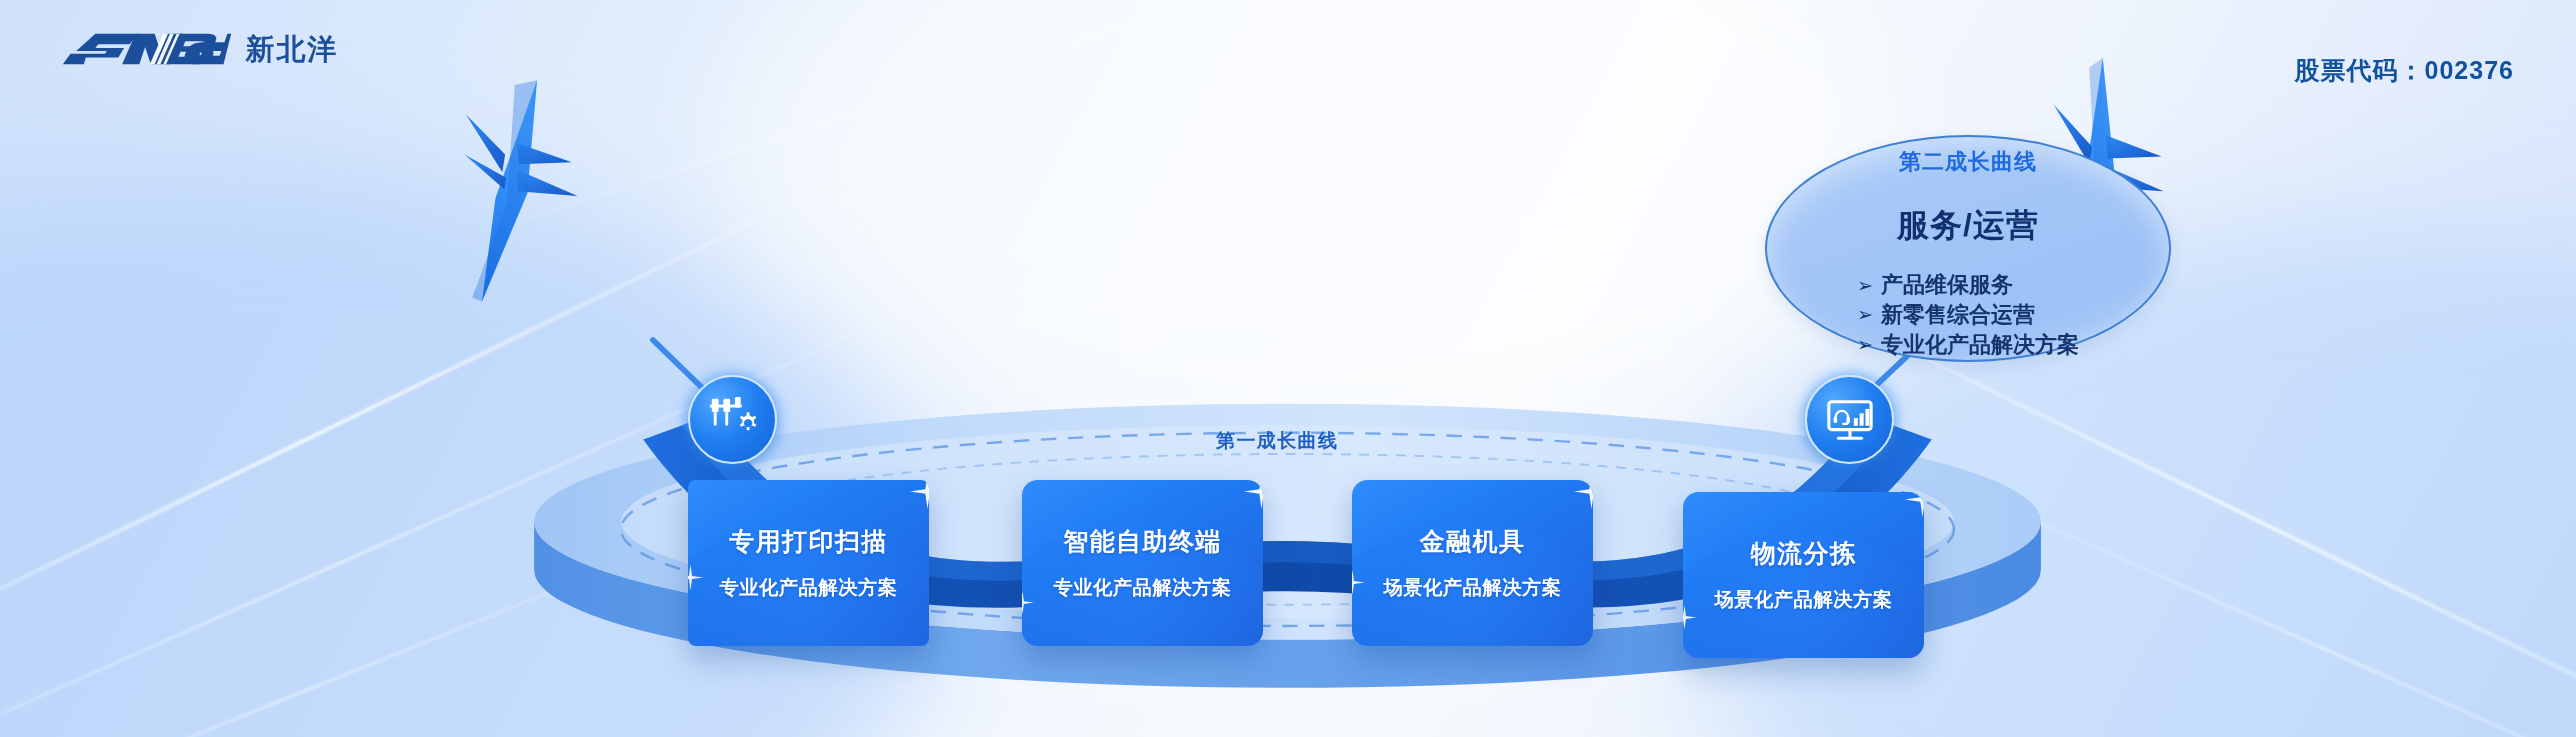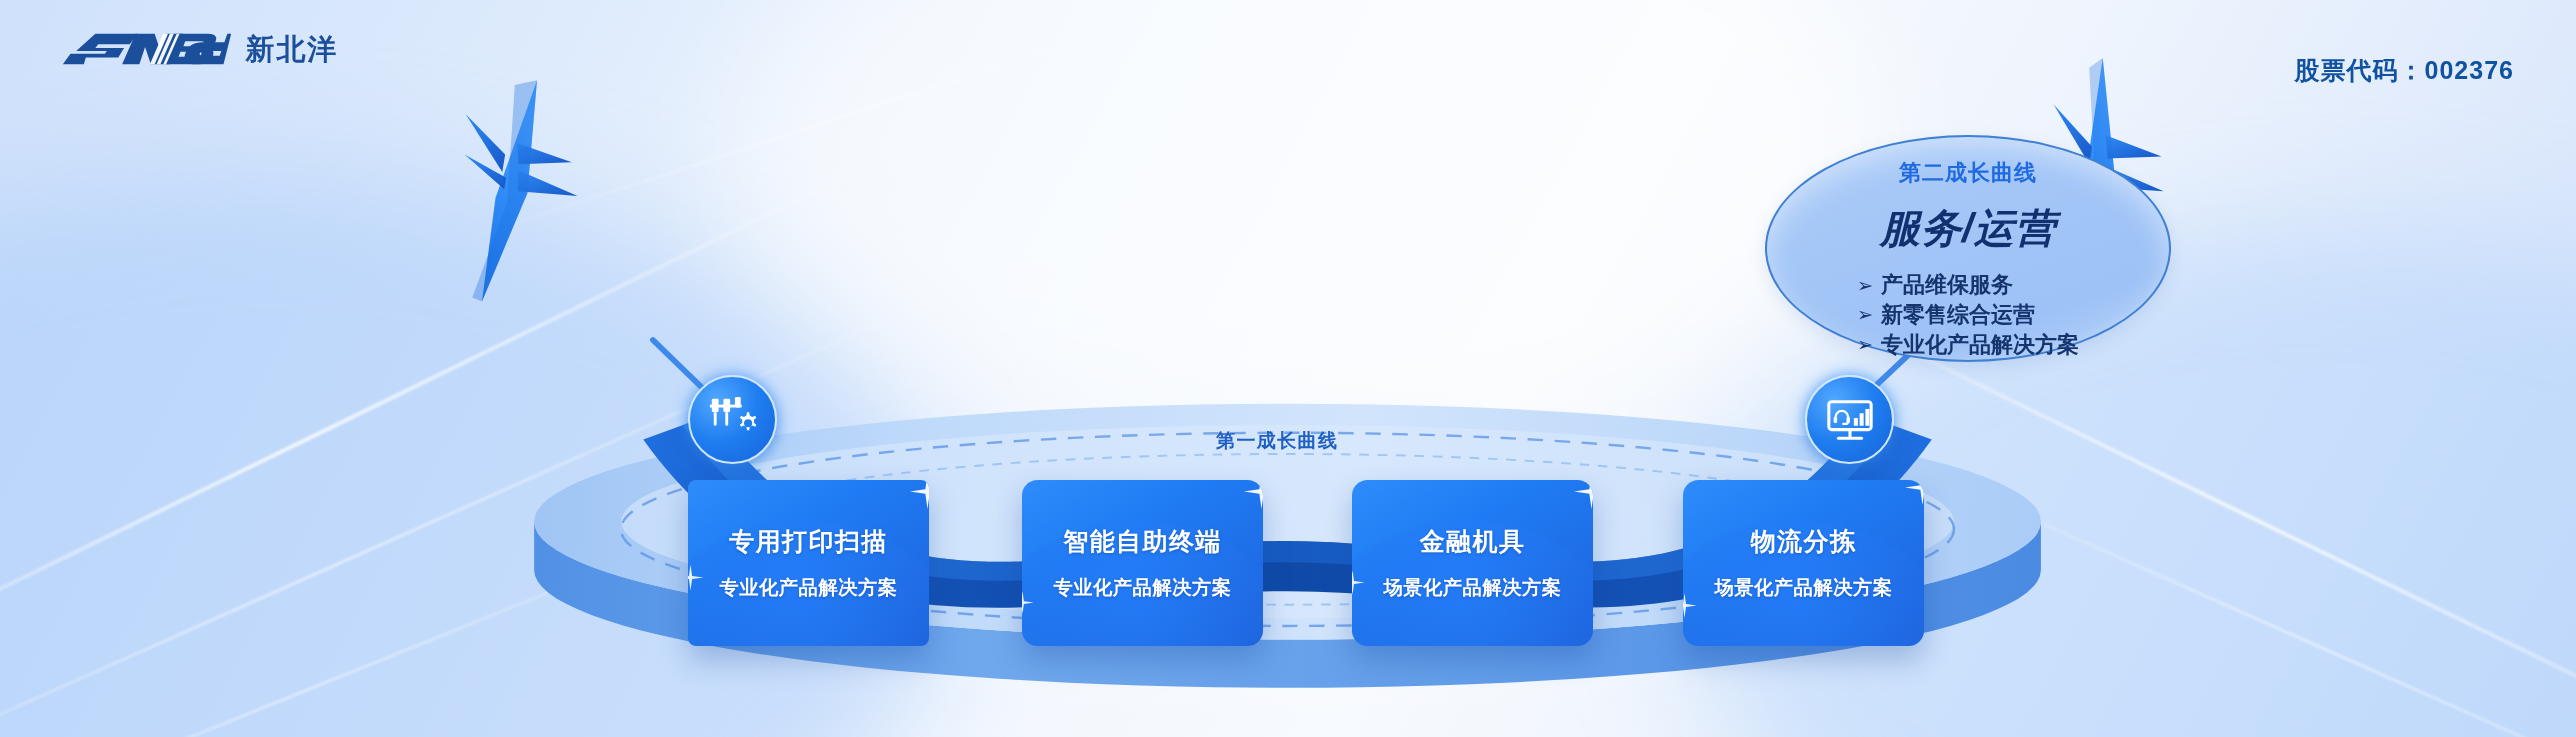--- a/index.html
+++ b/index.html
@@ -99,24 +99,24 @@
 
   #bubble-third {
     left:454px; top:164px; width:406px; height:191px;
     justify-content:center;
   }
   #bubble-third .eyebrow  { font-size:22px; }
   #bubble-third .headline { font-size:32px; margin-top:21px; }
 
   #bubble-second {
     left:1765px; top:135px; width:406px; height:227px;
-    justify-content:space-between; padding-top:21px;
+    justify-content:flex-end; padding-top:21px;gap:19px;
   }
   #bubble-second .eyebrow  { font-size:22px; }
-  #bubble-second .headline { font-size:40px; margin-top:1px; margin-bottom:2.9px;font-style:italic; }
+  #bubble-second .headline { font-size:32px; margin-top:8px; margin-bottom:2.9px; }
 
   
   .node-icon {
     position:absolute; width:85px; height:85px; border-radius:50%;
     background: radial-gradient(circle at 32% 28%, #52a8ff 0%, #1f7ef0 48%, #1563d8 100%);
     border:2.9px solid #cfe6ff;
     box-shadow:0 0 15.5px rgba(60,150,255,.75), 0 3.9px 11.6px rgba(20,70,150,.25);
     display:flex; align-items:center; justify-content:center;
   }
   #node-left  { left:688px;  top:375px; }
@@ -157,21 +157,21 @@
     margin-top:16.4px;
     color:#ffffff; font-size:19.3px; font-weight:600;
     letter-spacing:0.5px; white-space:nowrap;
     text-shadow:0 1px 2.9px rgba(10,50,120,.35);
   }
   .sparkle { position:absolute; pointer-events:none; z-index:3; }
 
   #card-0 { left:688px;  top:480px;border-radius:8px; }
   #card-1 { left:1022px; top:480px; }
   #card-2 { left:1352px; top:480px; }
-  #card-3 { left:1683px; top:480px; }
+  #card-3 { left:1683px; top:492px; }
 </style>
 </head>
 <body>
 
 <div id="stage">
 
   <div class="bg-layer">
     <div class="wash w1"></div>
     <div class="wash w2"></div>
     <div class="wash w3"></div>

